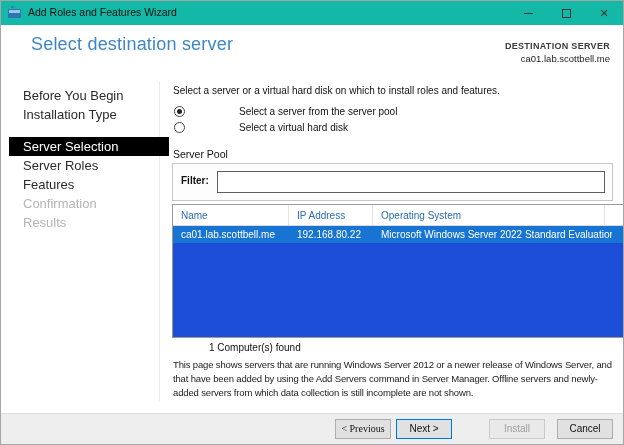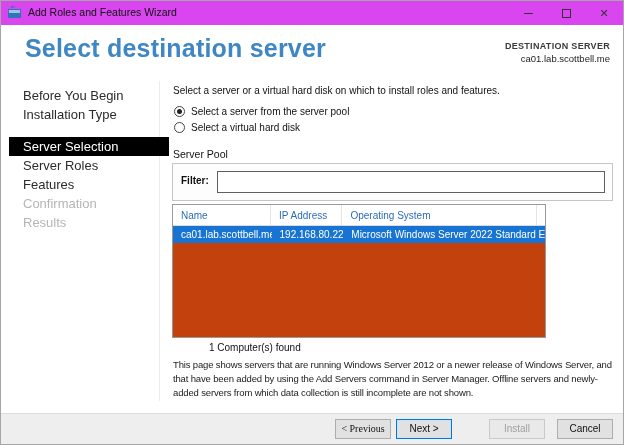--- a/index.html
+++ b/index.html
@@ -5,57 +5,57 @@
   * { margin:0; padding:0; box-sizing:border-box; }
   html,body { background:#fff; }
   body { font-family:"Liberation Sans","DejaVu Sans",sans-serif; }
 
   .window {
     position:relative; width:624px; height:445px;
     background:#ffffff; border:1px solid #a6a6a6; overflow:hidden;
   }
 
   
-  .titlebar { position:absolute; left:0; top:0; width:100%; height:24px; background:#d946ef; }
+  .titlebar { position:absolute; left:0; top:0; width:100%; height:24px; background:#14b8a6; }
   .app-icon { position:absolute; left:7px; top:5px; width:14px; height:13px; }
   .titlebar-text {
     position:absolute; left:27px; top:5px; font-size:10.5px; color:#111;
   }
   .win-controls { position:absolute; right:0; top:0; height:24px; display:flex; }
   .win-btn {
     width:38px; height:24px; display:flex; align-items:center; justify-content:center;
     color:#333; cursor:default;
   }
   .glyph-min { width:9px; height:1px; background:#333; display:inline-block; }
   .glyph-max { width:9px; height:9px; border:1px solid #333; display:inline-block; }
   .glyph-close { font-size:11px; line-height:1; color:#333; }
 
   
   .page-title {
-    position:absolute; left:24px; top:33px;
-    font-size:25px; font-weight:700; color:#3e87c4; letter-spacing:0.2px;
+    position:absolute; left:30px; top:33px;
+    font-size:18px; font-weight:400; color:#3e87c4; letter-spacing:0.2px;
   }
   .dest-block { position:absolute; right:13px; top:40px; text-align:right; }
   .dest-eyebrow { font-size:9px; font-weight:700; color:#3b3b3b; letter-spacing:0.3px;padding-left:37px; }
   .dest-server { font-size:9.5px; color:#1c1c1c; margin-top:2px; }
 
   
   .sidebar { position:absolute; left:8px; top:85px; width:160px; }
   .nav-item {
     height:19px; line-height:19px; padding-left:14px;
     font-size:13px; color:#2b2b2b; cursor:default; white-space:nowrap;
   }
   .nav-item.active { background:#000000; color:#ffffff;margin-top:13px; }
   .nav-item.disabled { color:#b5b5b5; }
   .pane-divider { position:absolute; left:158px; top:80px; width:1px; height:320px; background:#ececec; }
 
   
   .intro { position:absolute; left:172px; top:84px; font-size:10px; color:#111; }
 
-  .radio-row { position:absolute; left:173px; display:flex; align-items:center; }
+  .radio-row { position:absolute; left:173px; display:flex; align-items:center;gap:48px; }
   .radio-row.r1 { top:105px; }
   .radio-row.r2 { top:121px; }
   .radio-circle {
     width:11px; height:11px; border-radius:50%; border:1px solid #444;
     background:#fff; display:inline-block; position:relative; flex:0 0 auto;
   }
   .radio-circle.checked::after {
     content:""; position:absolute; left:2px; top:2px; width:5px; height:5px;
     border-radius:50%; background:#222;
   }
@@ -70,22 +70,22 @@
   .filter-label {
     position:absolute; left:8px; top:11px; font-size:10px; font-weight:700; color:#111;
   }
   .filter-input {
     position:absolute; left:44px; top:7px; width:388px; height:22px;
     border:1px solid #5f5f5f; background:#fff; font-size:10px; padding:0 4px;
     font-family:"Liberation Sans","DejaVu Sans",sans-serif;
   }
 
   .server-table {
-    position:absolute; left:171px; top:203px; width:374px; height:134px;
-    border:1px solid #9a9a9a; background:#c2410c;
+    position:absolute; left:171px; top:203px; width:452px; height:134px;
+    border:1px solid #9a9a9a; background:#1d4ed8;
   }
   .thead { display:flex; height:21px; border-bottom:1px solid #dcdcdc; background:#ffffff; }
   .th {
     font-size:10px; color:#2b6cb8; line-height:21px; padding-left:8px;
     border-right:1px solid #e4e4e4; white-space:nowrap; overflow:hidden;
   }
   .th.c1 { width:116px; }
   .th.c2 { width:84px;  }
   .th.c3 { width:232px; }
   .th.c4 { flex:1; border-right:none; }

